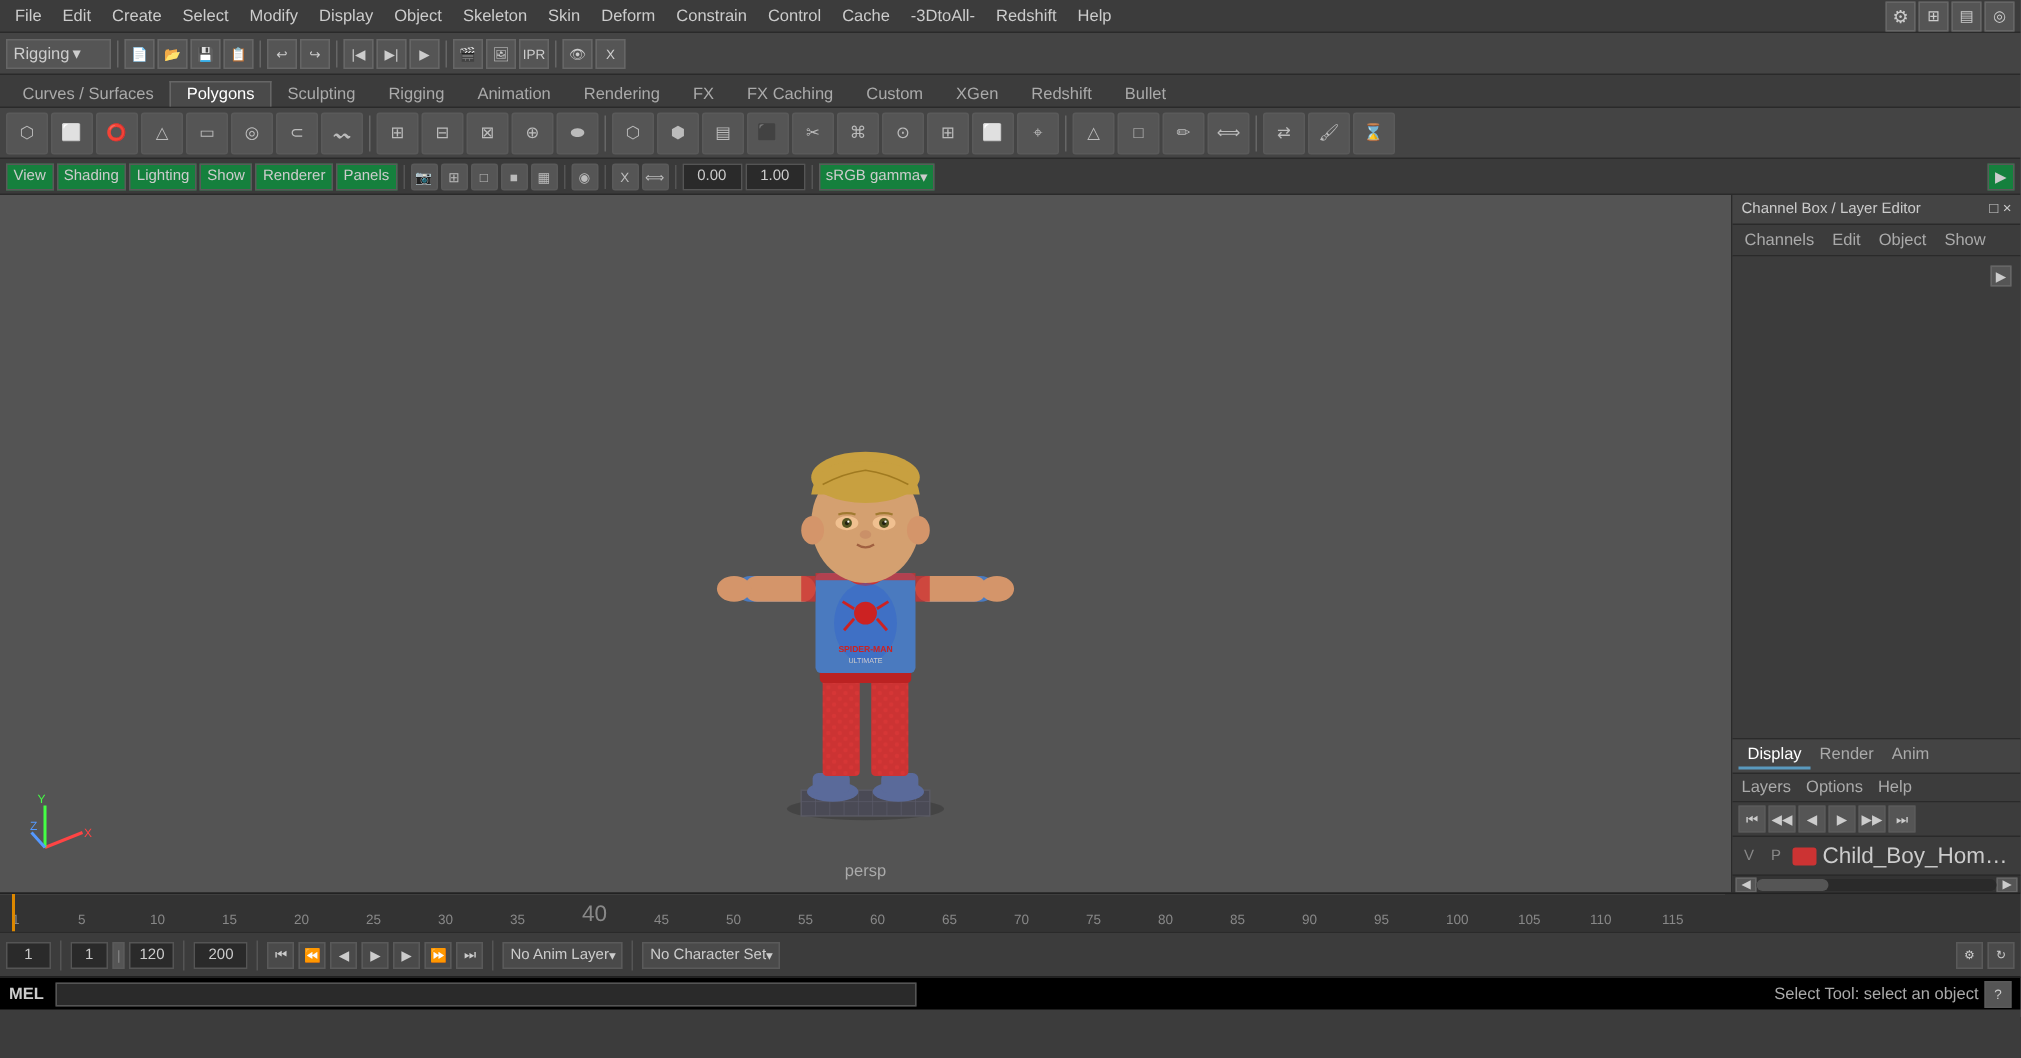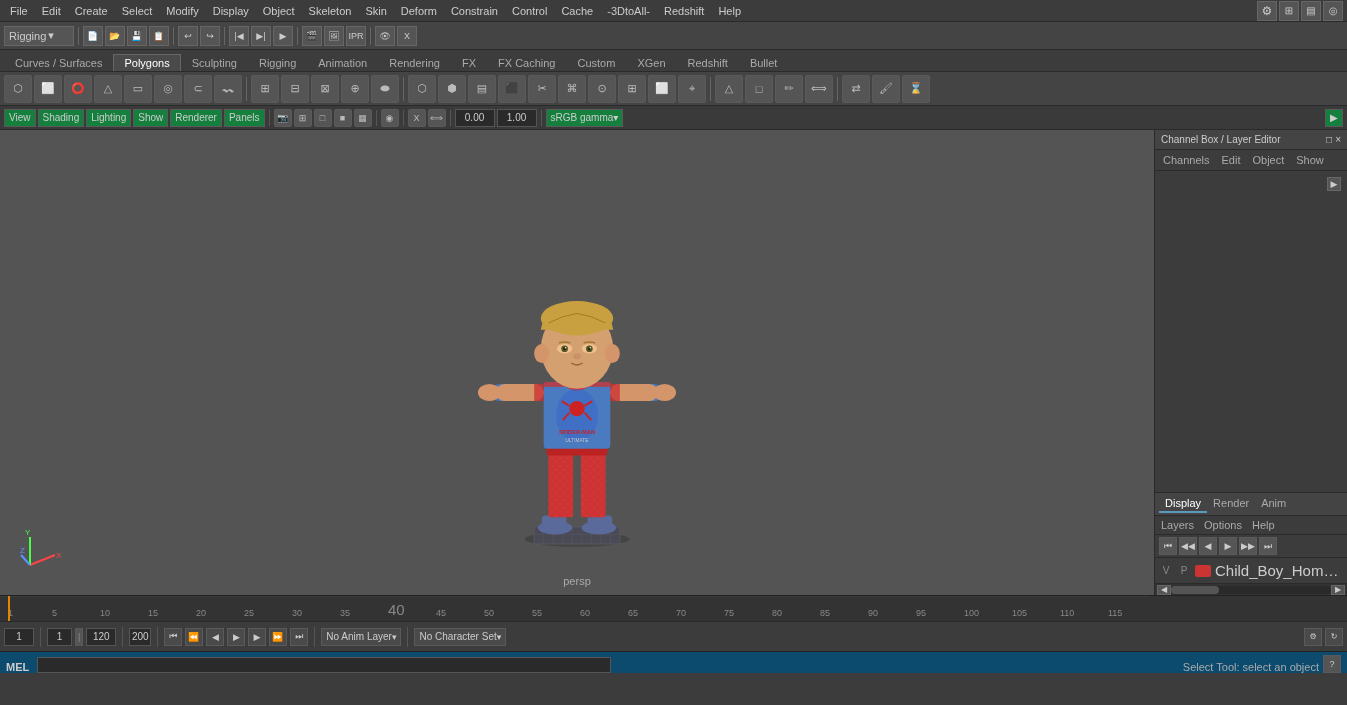--- a/index.html
+++ b/index.html
@@ -450,21 +450,21 @@
 
 <div id="bottom-controls" style="height:30px;background:#3c3c3c;border-top:1px solid #2a2a2a;display:flex;align-items:center;padding:0 4px;gap:3px;">
   <input class="bc-input" style="width: 30px;" value="1">
   <div class="bc-sep"></div>
   <input class="bc-input" style="width: 25px;" value="1">
   <div style="display:flex;align-items:center;height:18px;background:#555;border:1px solid #5a5a5a;padding:0 2px;">
     <span style="font-size:9px;color:#888;">|</span>
   </div>
   <input class="bc-input" style="width: 30px;" value="120">
   <div class="bc-sep"></div>
-  <input class="bc-input" style="width: 22px;" value="200">
+  <input class="bc-input" style="width: 36px;" value="200">
   <div class="bc-sep"></div>
 
   <div class="playback-btn">⏮</div>
   <div class="playback-btn">⏪</div>
   <div class="playback-btn">◀</div>
   <div class="playback-btn">▶</div>
   <div class="playback-btn" style="transform:scaleX(-1);">◀</div>
   <div class="playback-btn">⏩</div>
   <div class="playback-btn">⏭</div>
   <div class="bc-sep"></div>
@@ -478,19 +478,19 @@
   <div class="bc-btn">
     <span style="font-size:10px;">No Character Set</span>
     <span style="font-size:9px;">▾</span>
   </div>
   <div style="flex:1"></div>
 
   <div class="playback-btn" style="font-size:8px;">⚙</div>
   <div class="playback-btn" style="font-size:8px;">↻</div>
 </div>
 
-<div id="status-bar" style="height:22px;background:#0c4a6e;border-top:1px solid #222;display:flex;align-items:flex-end;padding:0 6px;gap:4px;">
+<div id="status-bar" style="height:22px;background:#000000;border-top:1px solid #222;display:flex;align-items:center;padding:0 6px;gap:4px;">
   <div style="font-size:11px;color:#ccc;font-weight:bold;margin-right:4px;">MEL</div>
   <input style="flex: 1 1 0%; height: 16px; background: rgb(42, 42, 42); border: 1px solid rgb(85, 85, 85); color: rgb(204, 204, 204); font-size: 11px; padding: 0px 4px;" type="text" value="">
   <div style="flex:1"></div>
   <span style="font-size:11px;color:#aaa;">Select Tool: select an object</span>
   <div style="width:18px;height:18px;background:#555;border:1px solid #5a5a5a;display:flex;align-items:center;justify-content:center;cursor:pointer;font-size:9px;">?</div>
 </div>
 
 </body></html>

